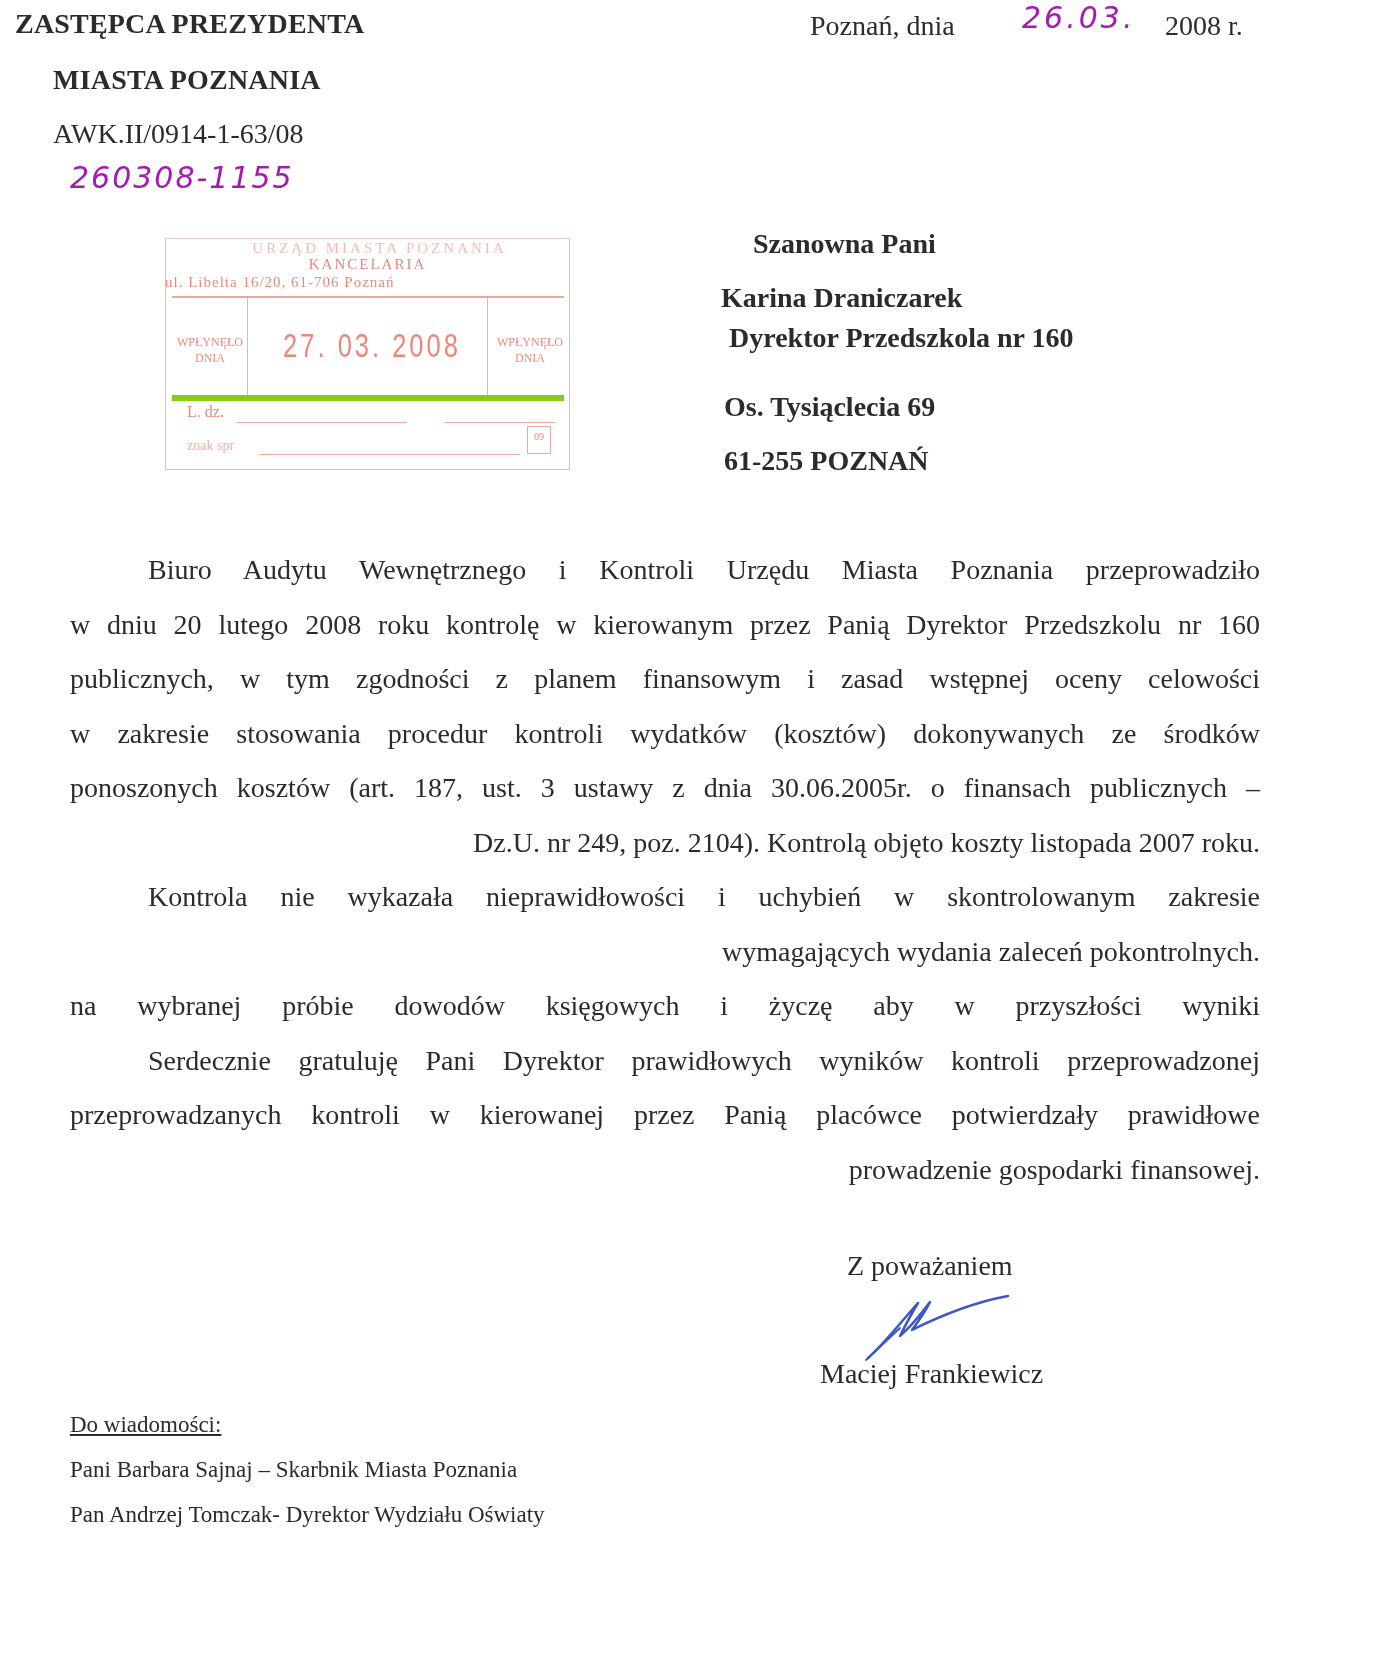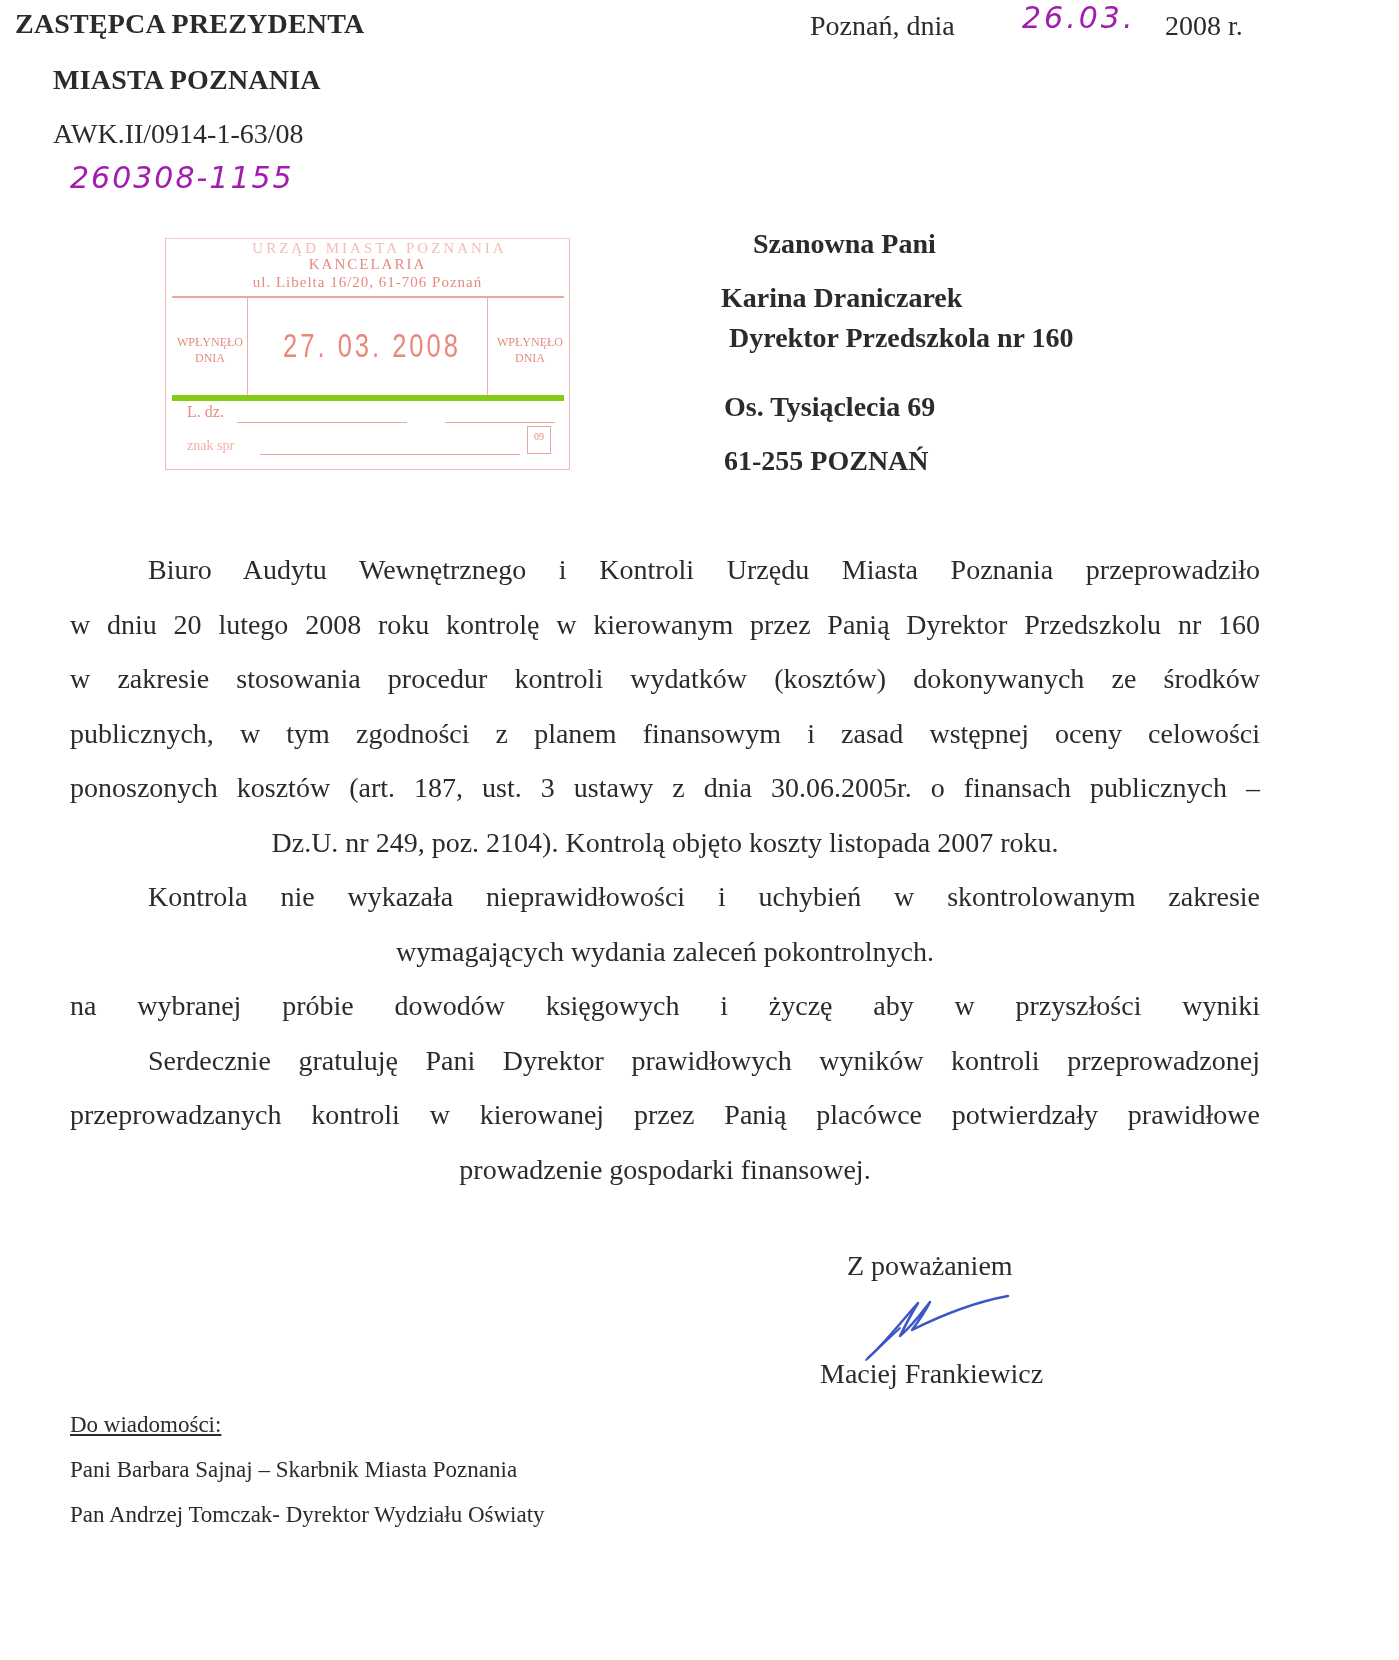--- a/index.html
+++ b/index.html
@@ -8,30 +8,30 @@
     font-family: "Liberation Serif", "DejaVu Serif", serif;
     color: #2b2b2b;
   }
   .abs { position: absolute; white-space: nowrap; }
   .hdr-bold { font-weight: bold; font-size: 28px; letter-spacing: 0.2px; }
   .ref { font-size: 28px; }
   .hand { font-family: "DejaVu Sans", sans-serif; color: #a21caf; font-style: italic; }
   .addr { font-weight: bold; font-size: 28px; }
   .body-text { font-size: 28px; line-height: 54.5px; text-align: justify; }
   .justify-line { display: block; text-align: justify; text-align-last: justify; }
-  .last-line { display: block; text-align: center; }
+  .last-line { display: block; text-align: right; }
 
   
   .stamp { position: absolute; left: 165px; top: 238px; width: 405px; height: 232px;
     color: #e58a7e; font-family: "Liberation Serif", serif; }
   .stamp .outer { position: absolute; left: 0; top: 0; width: 405px; height: 232px;
     border: 1.5px solid #f0b8ae; border-top-color: #f4ccc5; box-sizing: border-box; }
   .stamp .title1 { position: absolute; top: 2px; width: 100%; text-align: center; font-size: 15px; letter-spacing: 3px; color: #f2beb5; margin-left: 12px; }
   .stamp .title2 { position: absolute; top: 18px; width: 100%; text-align: center; font-size: 15px; letter-spacing: 2px; }
-  .stamp .title3 { position: absolute; top: 36px; width: 100%; text-align: center; font-size: 15px; letter-spacing: 1px; }
+  .stamp .title3 { position: absolute; top: 36px; width: 100%; font-size: 15px; letter-spacing: 1px; }
   .stamp .mid { position: absolute; left: 7px; top: 58px; width: 392px; height: 105px;
     border-top: 2px solid #eba89d; border-bottom: 6px solid #84cc16; box-sizing: border-box; }
   .stamp .vline { position: absolute; top: 0; height: 100%; border-left: 1.5px solid #eeb0a6; }
   .stamp .side { position: absolute; top: 36px; width: 80px; text-align: center; font-size: 12px; line-height: 16px; }
   .stamp .date { position: absolute; left: 80px; width: 240px; top: 28px; text-align: center;
     font-family: "Liberation Sans", sans-serif; font-size: 34px; letter-spacing: 4px; transform: scaleX(0.75); color: #e8877a; }
   .stamp .ldz { position: absolute; left: 22px; top: 165px; font-size: 16px; }
   .stamp .ldz-line { position: absolute; top: 184px; border-bottom: 1px solid #eba89d; }
   .stamp .znak { position: absolute; left: 22px; top: 200px; font-size: 14px; color: #f0b0a5; }
   .stamp .znak-line { position: absolute; left: 95px; width: 260px; top: 216px; border-bottom: 1px solid #eba89d; }
@@ -81,22 +81,22 @@
 <div class="abs addr" style="left:721px; top:228px;margin-left:32px;">Szanowna Pani</div>
 <div class="abs addr" style="left:721px; top:282px;">Karina Draniczarek</div>
 <div class="abs addr" style="left:721px; top:322px;margin-left:8px;">Dyrektor Przedszkola nr 160</div>
 <div class="abs addr" style="left:724px; top:391px;">Os. Tysiąclecia 69</div>
 <div class="abs addr" style="left:724px; top:445px;">61-255 POZNAŃ</div>
 
 <div class="abs body-text" style="left:70px; top:543px; width:1190px; white-space:normal;">
   <div>
     <span class="justify-line" style="padding-left:78px;">Biuro Audytu Wewnętrznego i Kontroli Urzędu Miasta Poznania przeprowadziło</span>
     <span class="justify-line">w dniu 20 lutego 2008 roku kontrolę w kierowanym przez Panią Dyrektor Przedszkolu nr 160</span>
+    <span class="justify-line">publicznych, w tym zgodności z planem finansowym i zasad wstępnej oceny celowości</span>
     <span class="justify-line">w zakresie stosowania procedur kontroli wydatków (kosztów) dokonywanych ze środków</span>
-    <span class="justify-line">publicznych, w tym zgodności z planem finansowym i zasad wstępnej oceny celowości</span>
     <span class="justify-line">ponoszonych kosztów (art. 187, ust. 3 ustawy z dnia 30.06.2005r. o finansach publicznych –</span>
     <span class="last-line">Dz.U. nr 249, poz. 2104). Kontrolą objęto  koszty listopada  2007 roku.</span>
   </div>
   <div>
     <span class="justify-line" style="padding-left:78px;">Kontrola  nie wykazała nieprawidłowości i uchybień  w skontrolowanym zakresie</span>
     <span class="last-line">wymagających wydania zaleceń pokontrolnych.</span>
   </div>
   <div>
     <span class="justify-line">na wybranej próbie dowodów księgowych i życzę aby w przyszłości wyniki</span>
     <span class="justify-line" style="padding-left:78px;">Serdecznie gratuluję Pani  Dyrektor prawidłowych wyników kontroli przeprowadzonej</span>

